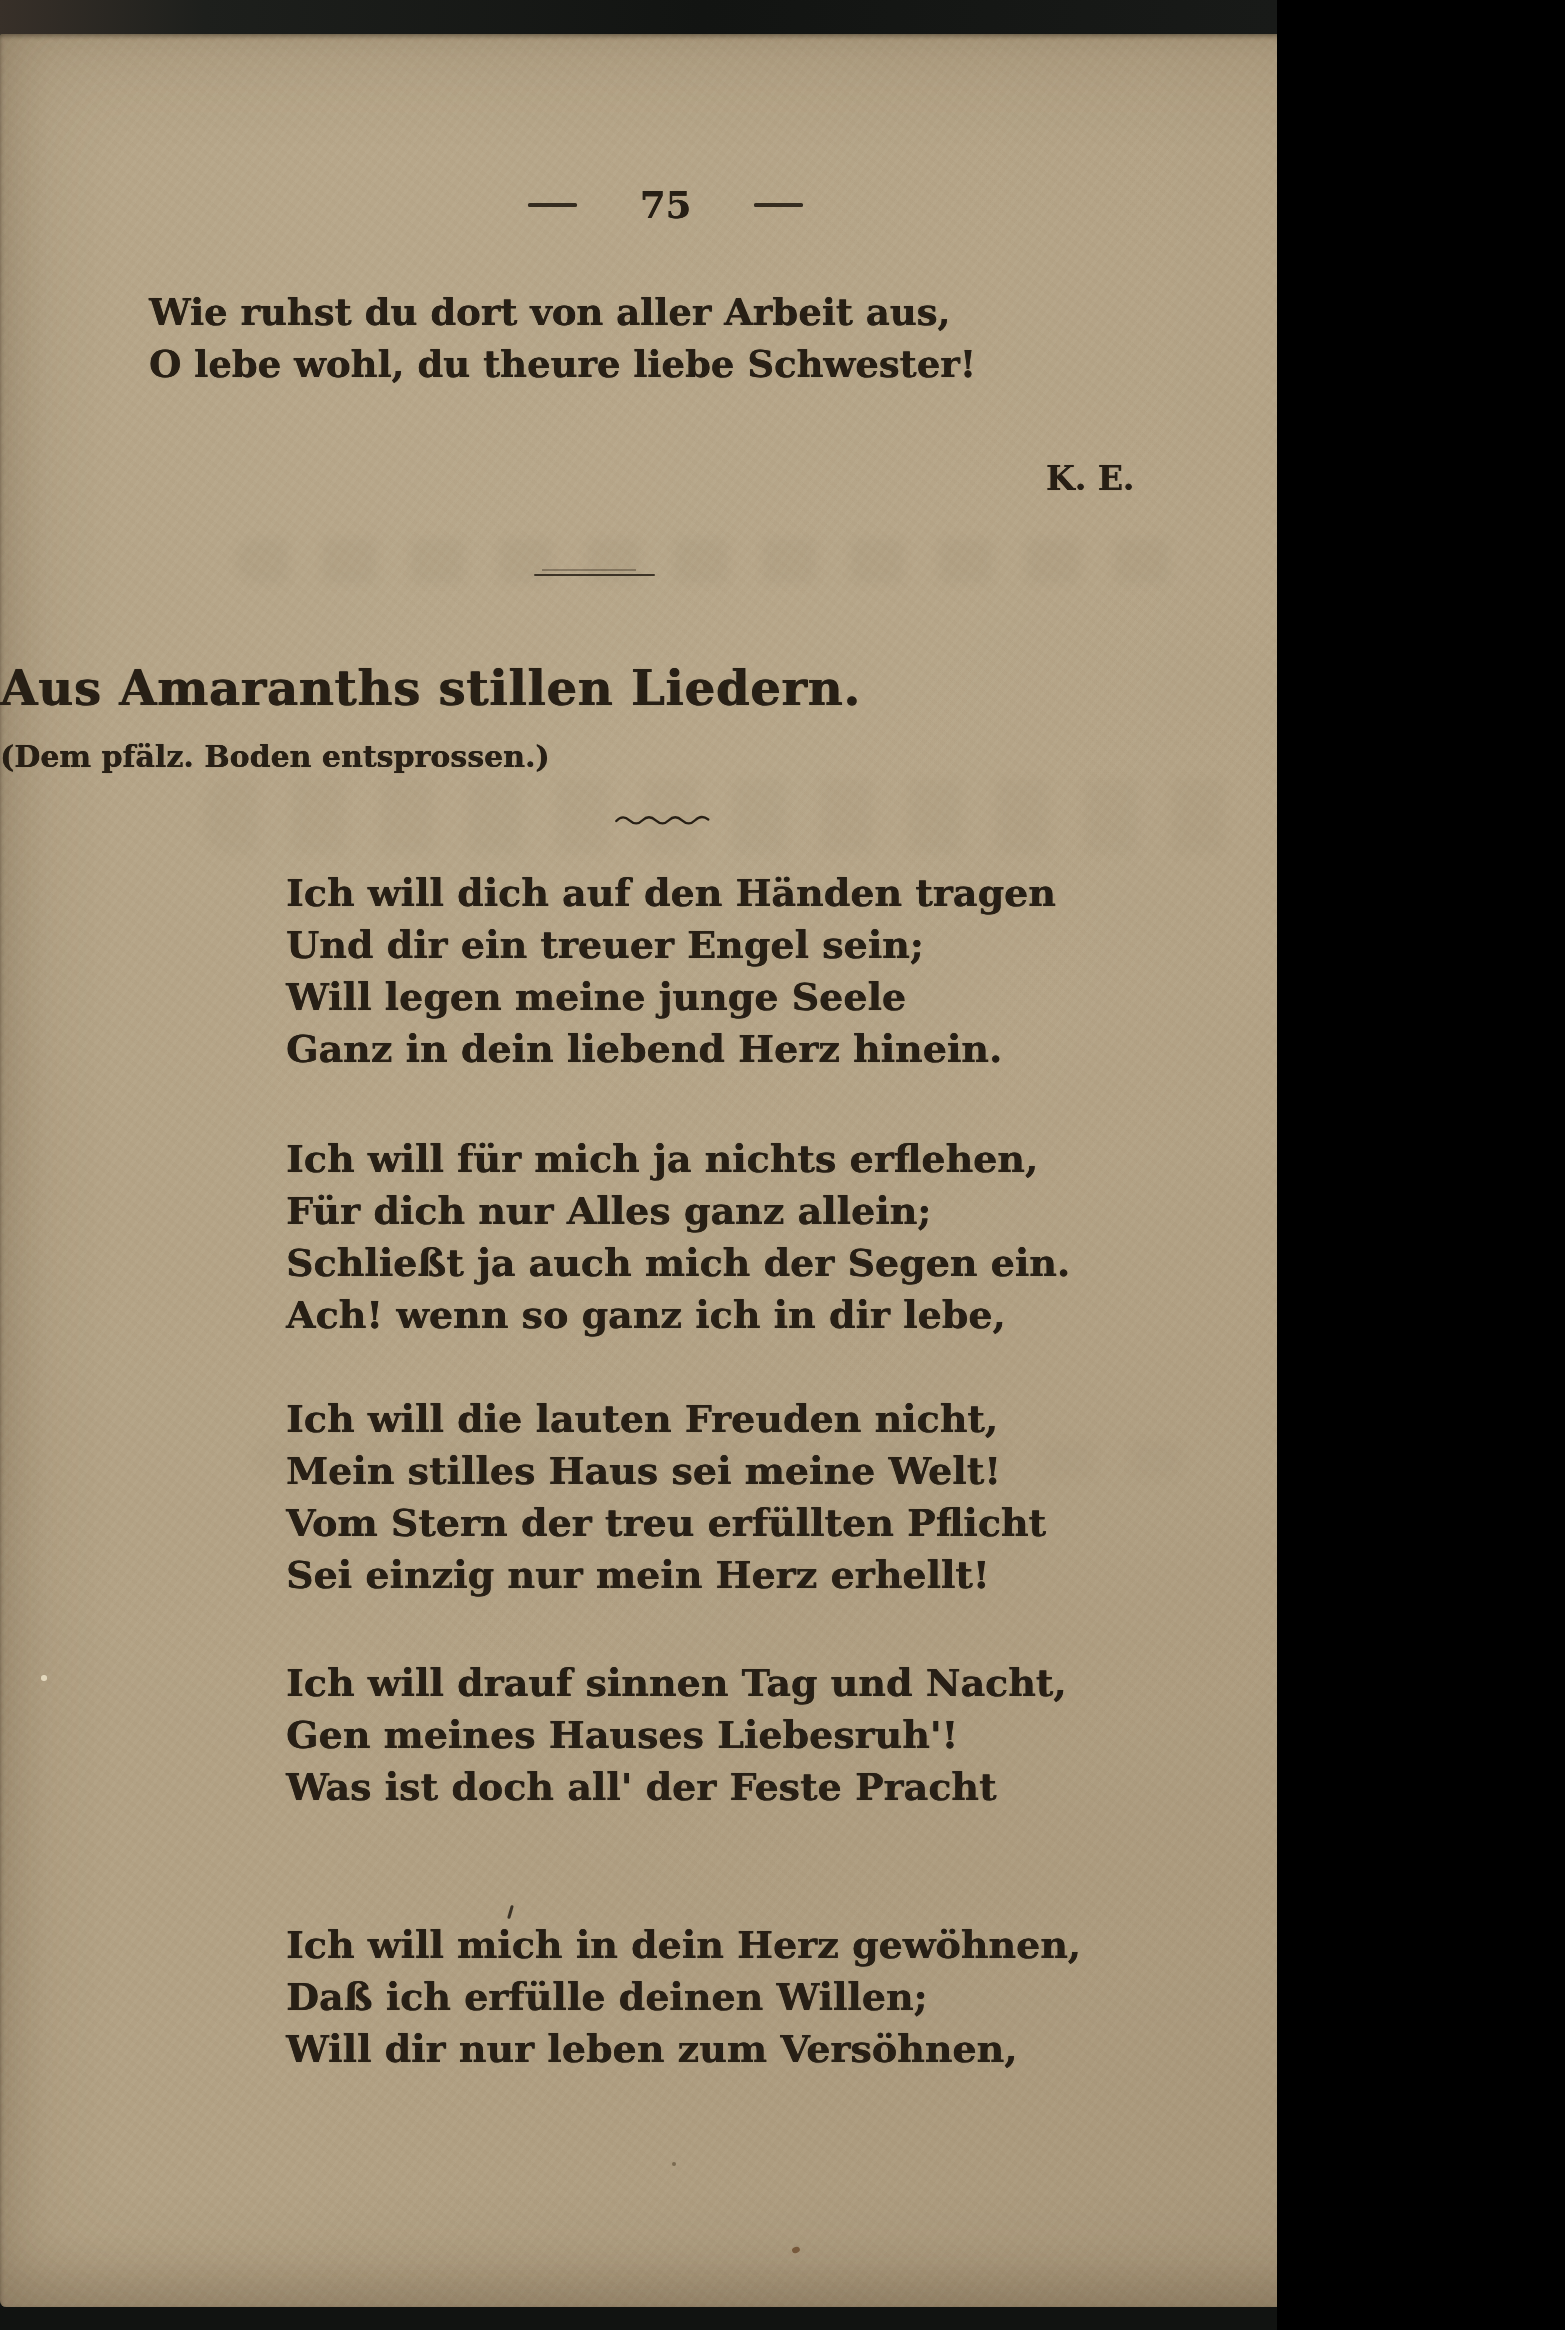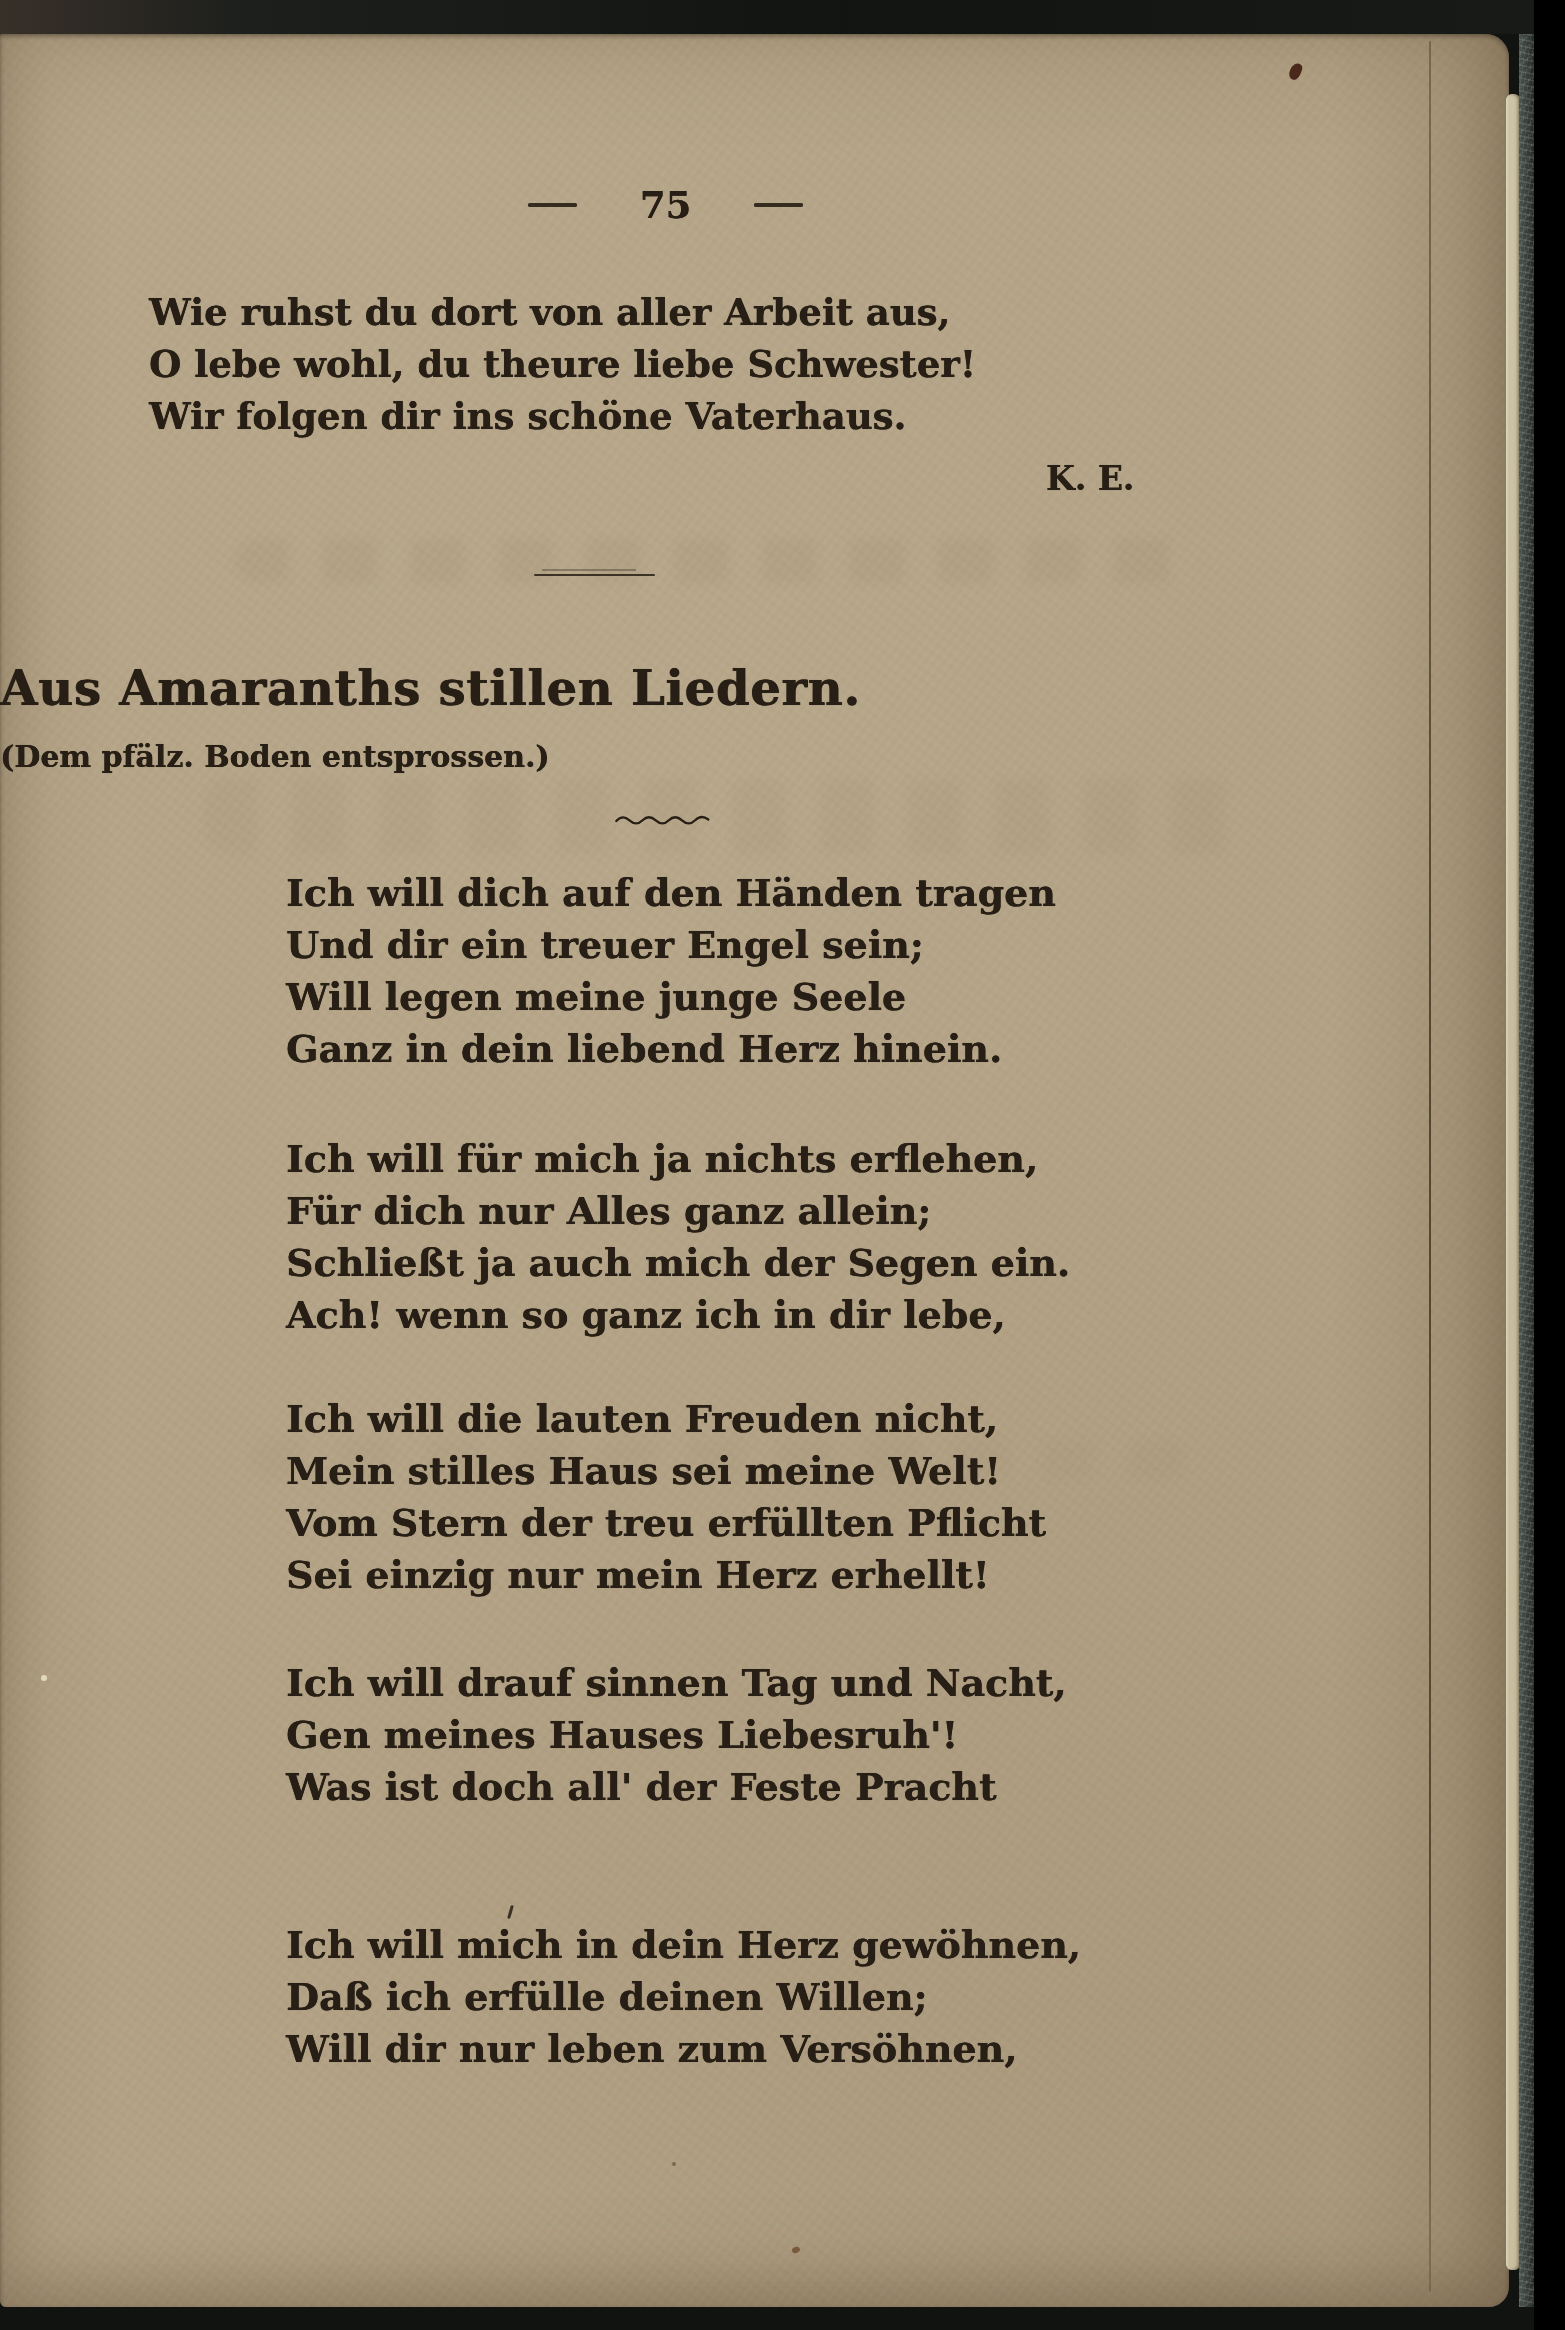--- a/index.html
+++ b/index.html
@@ -3,21 +3,21 @@
 <meta charset="utf-8">
 <style>
   :root{
     --ink:#271f15;
     --paper:#b2a184;
     --band:#111311;
   }
   html,body{margin:0;padding:0;background:#000;}
   .scan{
     position:relative;
-    width:1534px;height:2330px;
+    width:1277px;height:2330px;
     background:var(--band);
     overflow:hidden;
     font-family:"DejaVu Serif", serif;
   }
   
   .top-band{
     position:absolute;left:0;top:0;width:100%;height:34px;
     background:linear-gradient(90deg,#383029 0%,#1d1f1c 16%,#121412 55%,#181a18 100%);
   }
   
@@ -140,21 +140,20 @@
 
   <div class="pagenum-row">
     <div class="dash"></div>
     <div class="pagenum">75</div>
     <div class="dash"></div>
   </div>
 
   <div class="t intro">
     <div class="line">Wie ruhst du dort von aller Arbeit aus,</div>
     <div class="line">O lebe wohl, du theure liebe Schwester!</div>
-    <div class="line">Wir folgen dir ins schöne Vaterhaus.</div>
   </div>
   <div class="t attribution">K. E.</div>
 
   <div class="rule-divider"></div>
 
   <div class="t title">Aus Amaranths stillen Liedern.</div>
   <div class="t subtitle">(Dem pfälz. Boden entsprossen.)</div>
 
   <svg class="wavy" viewBox="0 0 136 22" aria-hidden="true">
     <path d="M5 13 Q13 4 22 12 T39 12 T56 12 T73 12 T90 12 T107 12 T124 11" fill="none" stroke="currentColor" stroke-width="3" stroke-linecap="round"></path>

